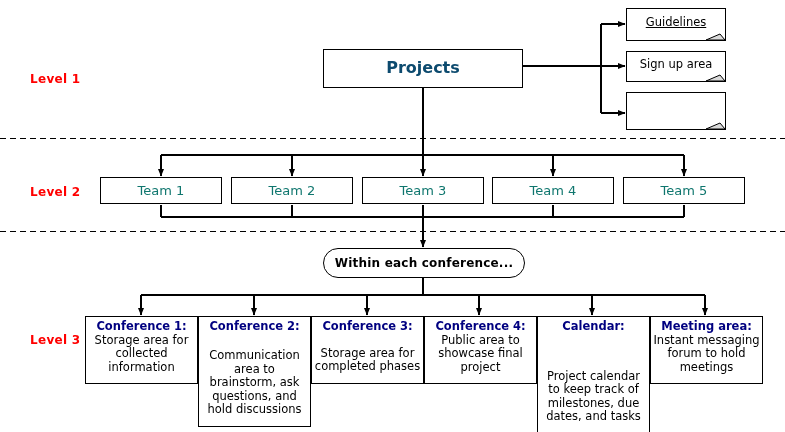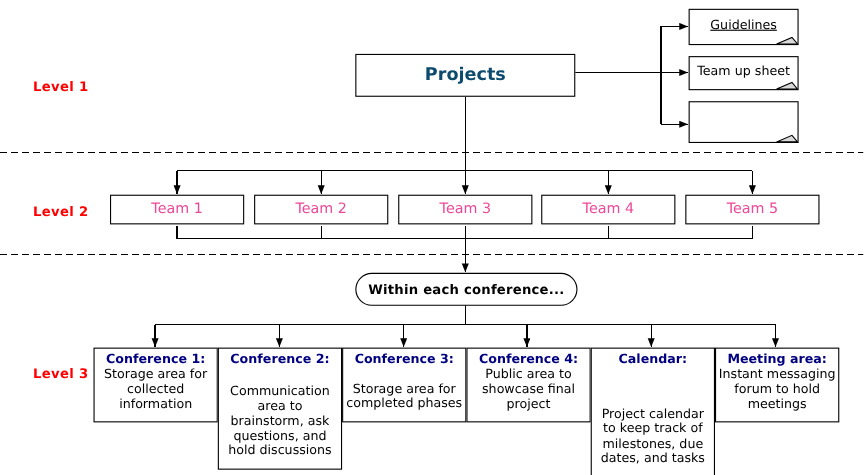--- a/index.html
+++ b/index.html
@@ -62,21 +62,21 @@
     position: absolute;
     right: -1px;
     bottom: -1px;
     width: 22px;
     height: 13px;
     pointer-events: none;
   }
 
   .team-box {
     font-size: 13px;
-    color: #ec4899;
+    color: #0f766e;
   }
 
   .oval-box {
     position: absolute;
     box-sizing: border-box;
     border: 1px solid #000000;
     background: #ffffff;
     border-radius: 24px;
     display: flex;
     align-items: center;
@@ -167,21 +167,21 @@
   </div>
 
   <div class="box doc-box" style="left:626px; top:8px; width:100px; height:33px;text-decoration:underline;">
     <span>Guidelines</span>
     <svg class="doc-fold" viewBox="0 0 22 13">
       <path d="M2,12 L16,6 L21,12 z" fill="#d9d9d9" stroke="#000000" stroke-width="1"></path>
     </svg>
   </div>
 
   <div class="box doc-box" style="left:626px; top:51px; width:100px; height:31px;">
-    <span>Team up sheet</span>
+    <span>Sign up area</span>
     <svg class="doc-fold" viewBox="0 0 22 13">
       <path d="M2,12 L16,6 L21,12 z" fill="#d9d9d9" stroke="#000000" stroke-width="1"></path>
     </svg>
   </div>
 
   <div class="box doc-box" style="left:626px; top:92px; width:100px; height:38px;">
     <svg class="doc-fold" viewBox="0 0 22 13">
       <path d="M2,12 L16,6 L21,12 z" fill="#d9d9d9" stroke="#000000" stroke-width="1"></path>
     </svg>
   </div>

